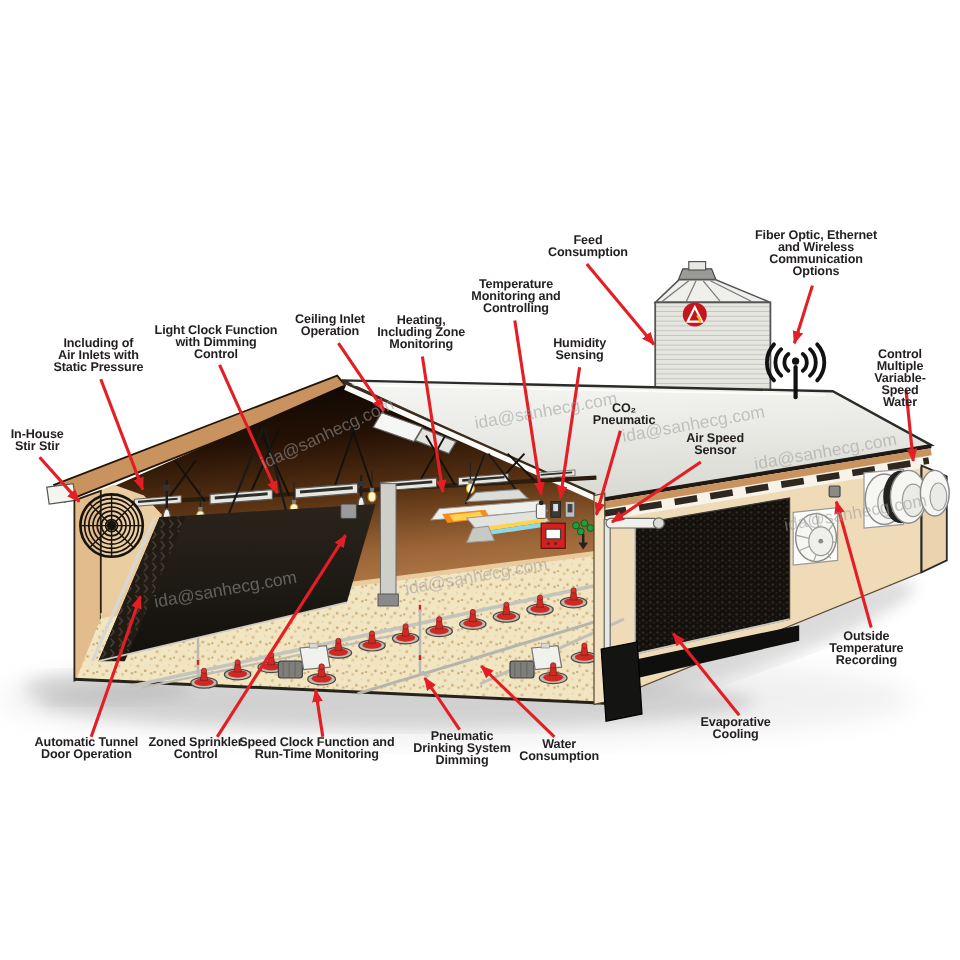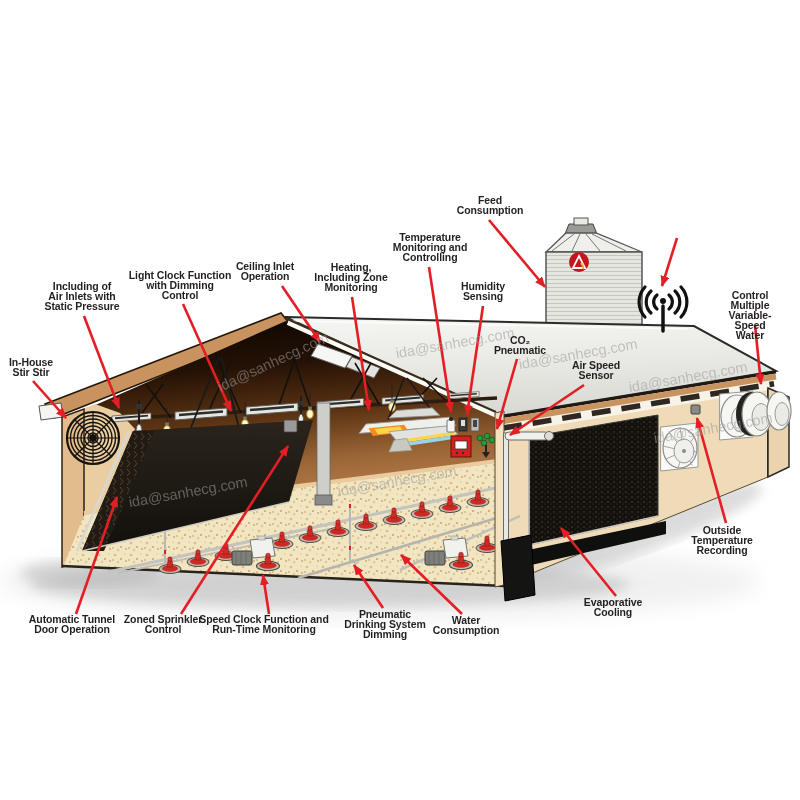--- a/index.html
+++ b/index.html
@@ -377,36 +377,40 @@
 <span class="watermark" style="left:188px;top:492px">ida@sanhecg.com</span>
 <span class="watermark" style="left:397px;top:481px">ida@sanhecg.com</span>
 <span class="watermark" style="left:713px;top:428px">ida@sanhecg.com</span>
 
 <div class="callout" style="left:82px;top:281px">Including of
 Air Inlets with
 Static Pressure</div>
 <div class="callout" style="left:180px;top:270px">Light Clock Function
 with Dimming
 Control</div>
-<div class="callout" style="left:265px;top:261px">Ceiling Inlet
+<div class="callout" style="left:275px;top:261px">Ceiling Inlet
 Operation</div>
 <div class="callout" style="left:351px;top:262px">Heating,
 Including Zone
 Monitoring</div>
 <div class="callout" style="left:430px;top:232px">Temperature
 Monitoring and
 Controlling</div>
 <div class="callout" style="left:490px;top:195px">Feed
 Consumption</div>
 <div class="callout" style="left:483px;top:281px">Humidity
 Sensing</div>
 <div class="callout" style="left:520px;top:335px">CO₂
 Pneumatic</div>
 <div class="callout" style="left:596px;top:360px">Air Speed
 Sensor</div>
+<div class="callout" style="left:680px;top:191px">Fiber Optic, Ethernet
+and Wireless
+Communication
+Options</div>
 <div class="callout" style="left:750px;top:290px">Control Multiple
 Variable-Speed
 Water</div>
 <div class="callout" style="left:31px;top:357px">In-House
 Stir Stir</div>
 <div class="callout" style="left:72px;top:614px">Automatic Tunnel
 Door Operation</div>
 <div class="callout" style="left:163px;top:614px">Zoned Sprinkler
 Control</div>
 <div class="callout" style="left:264px;top:614px">Speed Clock Function and

